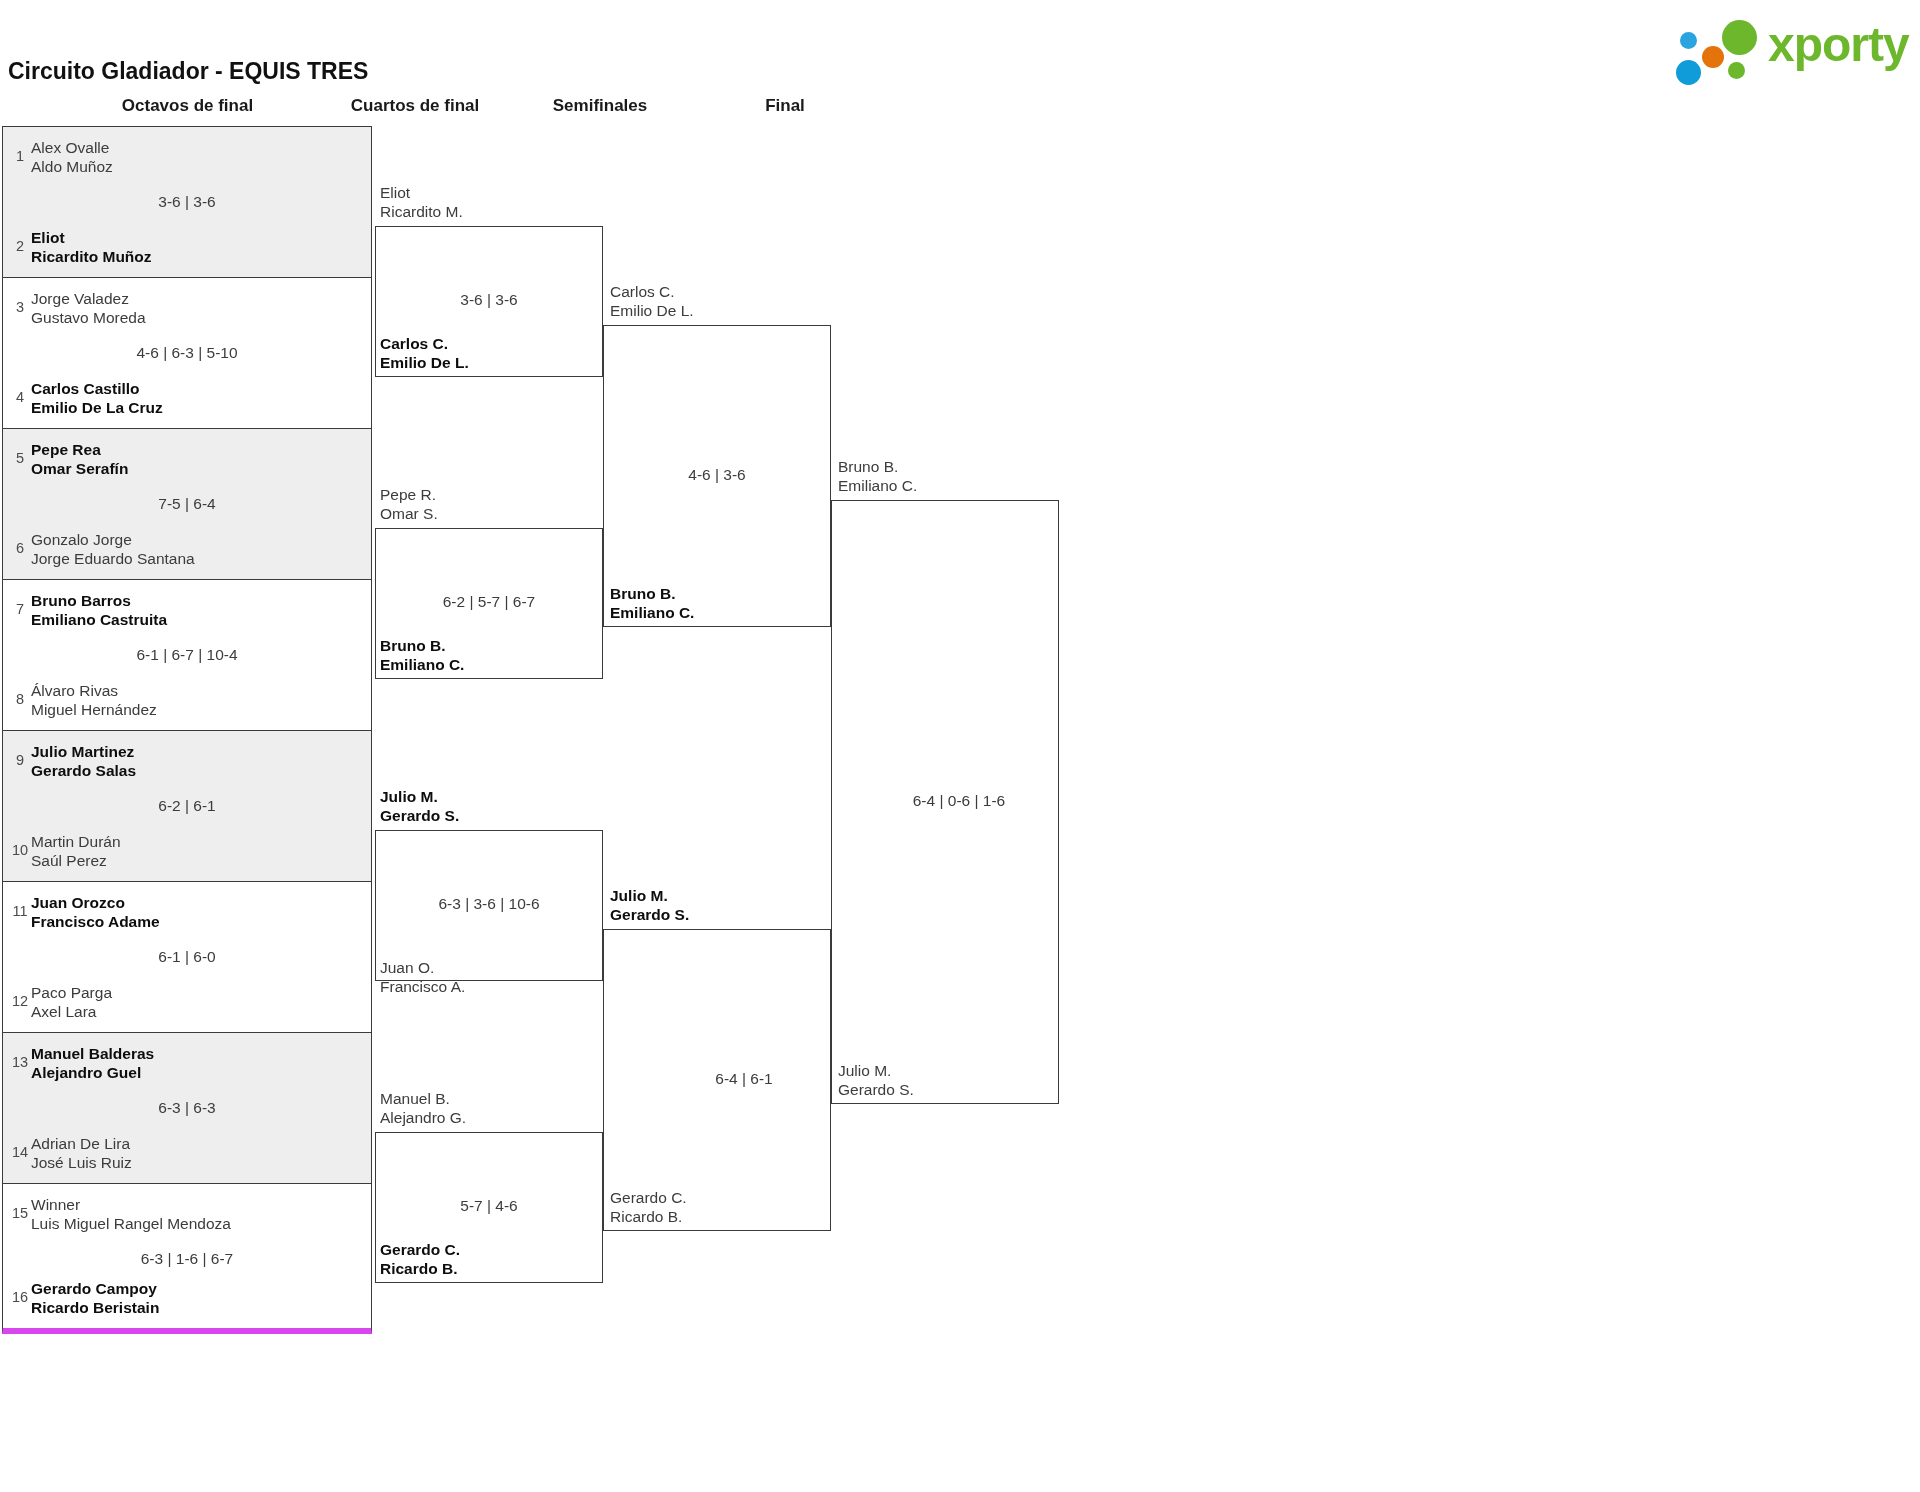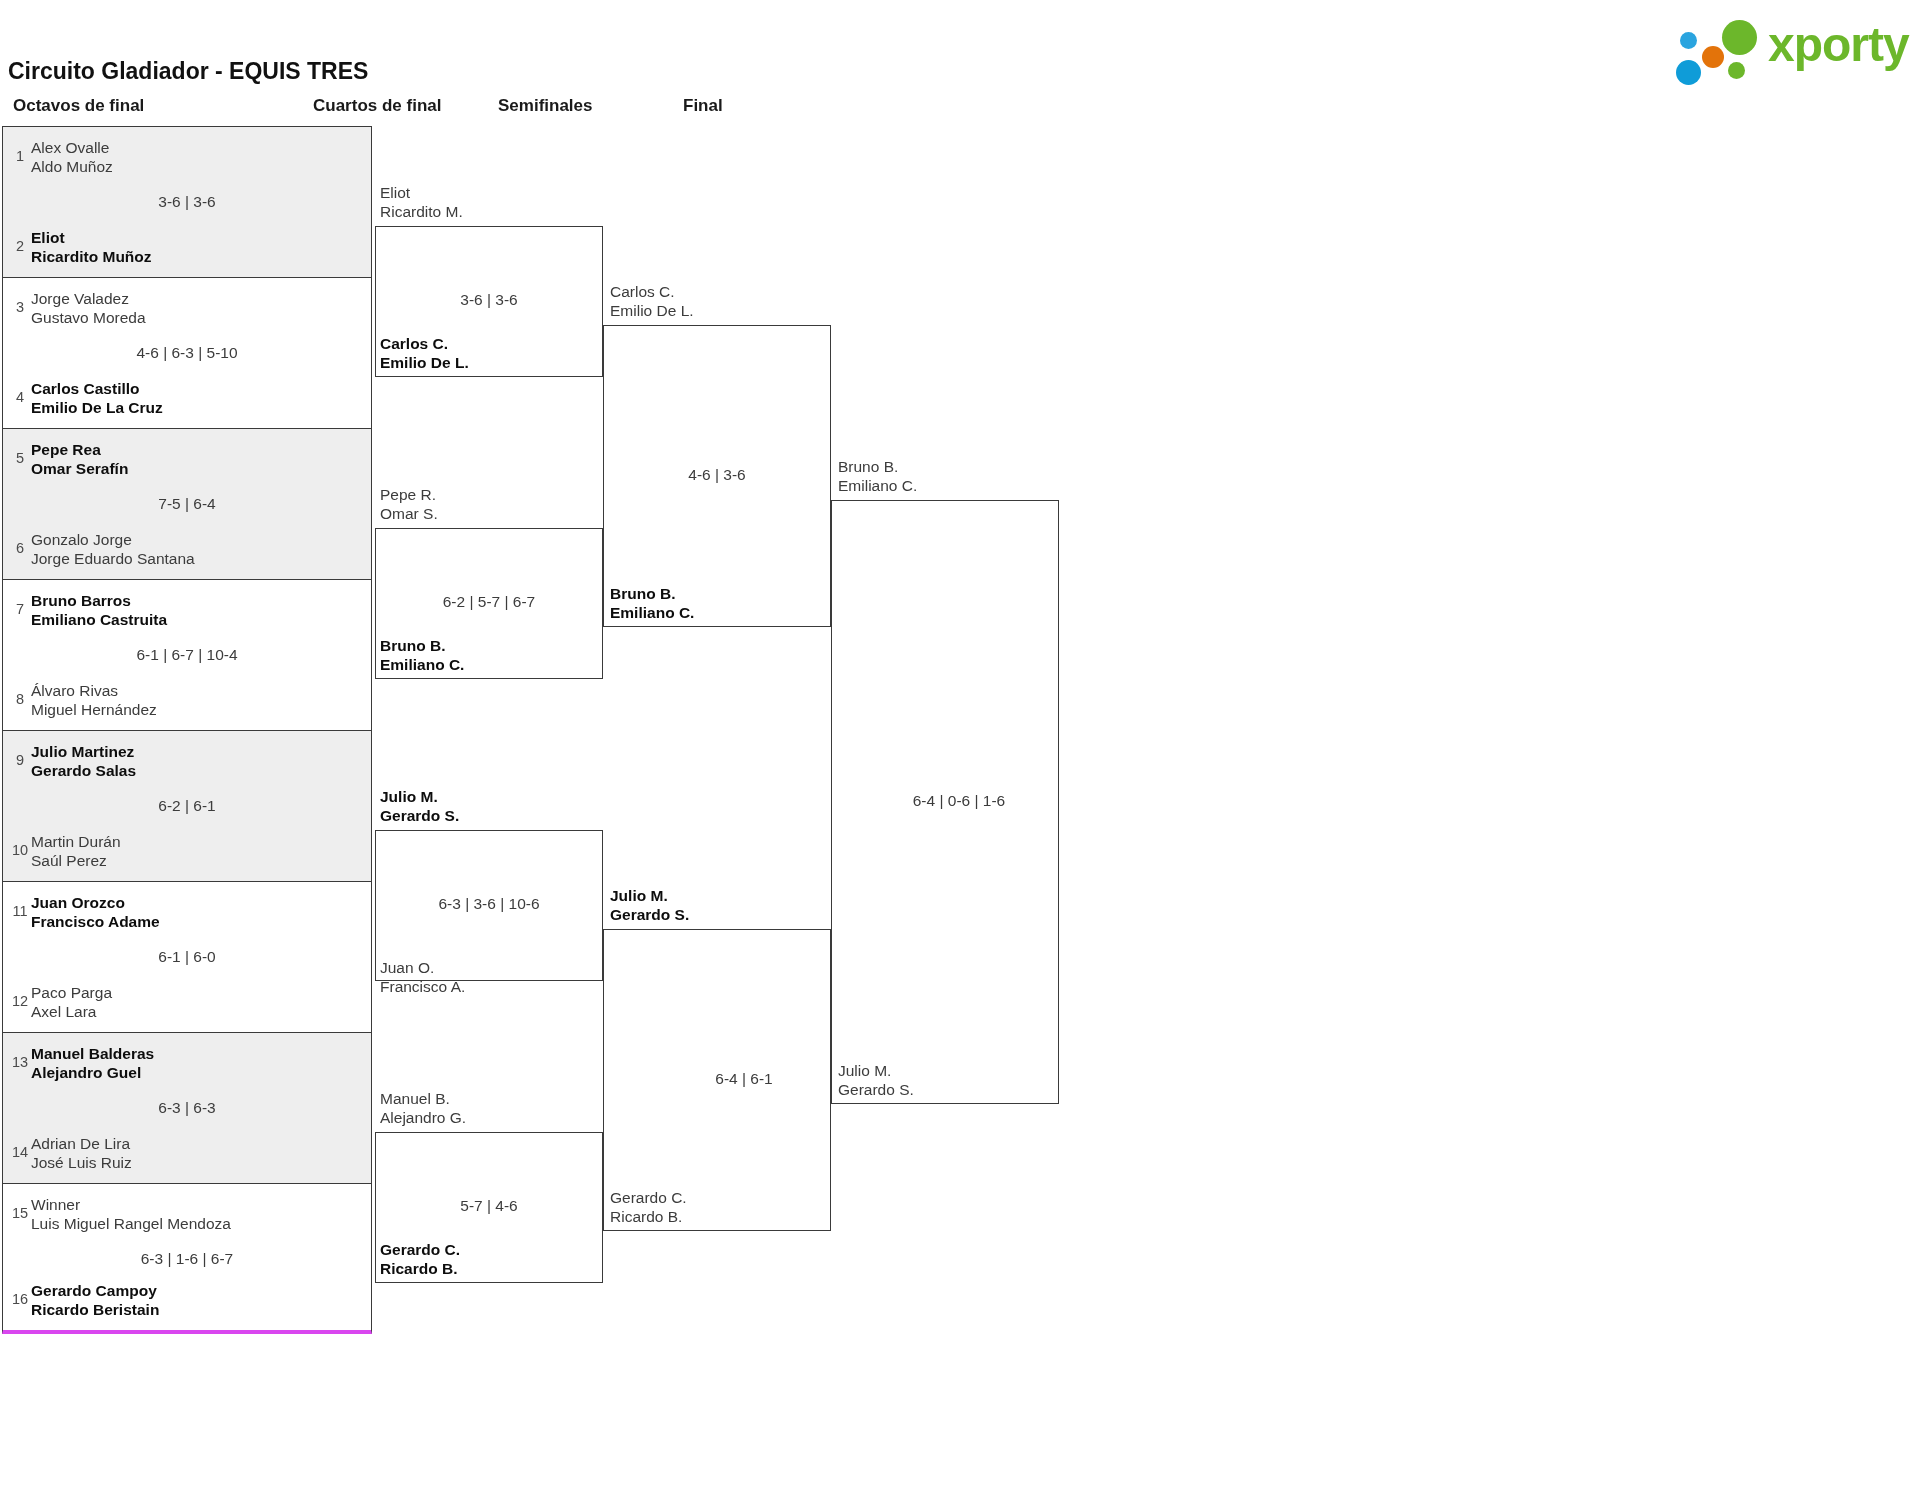--- a/index.html
+++ b/index.html
@@ -54,22 +54,22 @@
   .dot-d { left: 50px; top: 4px;  width: 35px; height: 35px; background: #6CB72B; }
   .dot-e { left: 56px; top: 46px; width: 17px; height: 17px; background: #6CB72B; }
 
   
   .round-header {
     position: absolute;
     top: 96px;
     font-size: 17px;
     font-weight: bold;
     color: #1a1a1a;
+    text-align: center;
     white-space: nowrap;
-    padding-left: 13px;
   }
   .rh-0 { left: 0px;   width: 375px; }
   .rh-1 { left: 300px; width: 230px; }
   .rh-2 { left: 485px; width: 230px; }
   .rh-3 { left: 670px; width: 230px; }
 
   
   #round1 {
     position: absolute;
     left: 2px;
@@ -78,21 +78,21 @@
   }
   .r1-match {
     position: relative;
     box-sizing: border-box;
     height: 151px;
     border: 1px solid #3a3a3a;
     border-bottom: none;
     background: #ffffff;
   }
   .r1-match.shaded { background: #eeeeee; }
-  .r1-match.last { border-bottom: 4px solid #d946ef; }
+  .r1-match.last { border-bottom: 6px solid #d946ef; }
 
   .r1-team {
     position: absolute;
     left: 0;
     width: 100%;
     box-sizing: border-box;
     padding-left: 28px;
     font-size: 15.5px;
     line-height: 19px;
     color: #3c3c3c;

